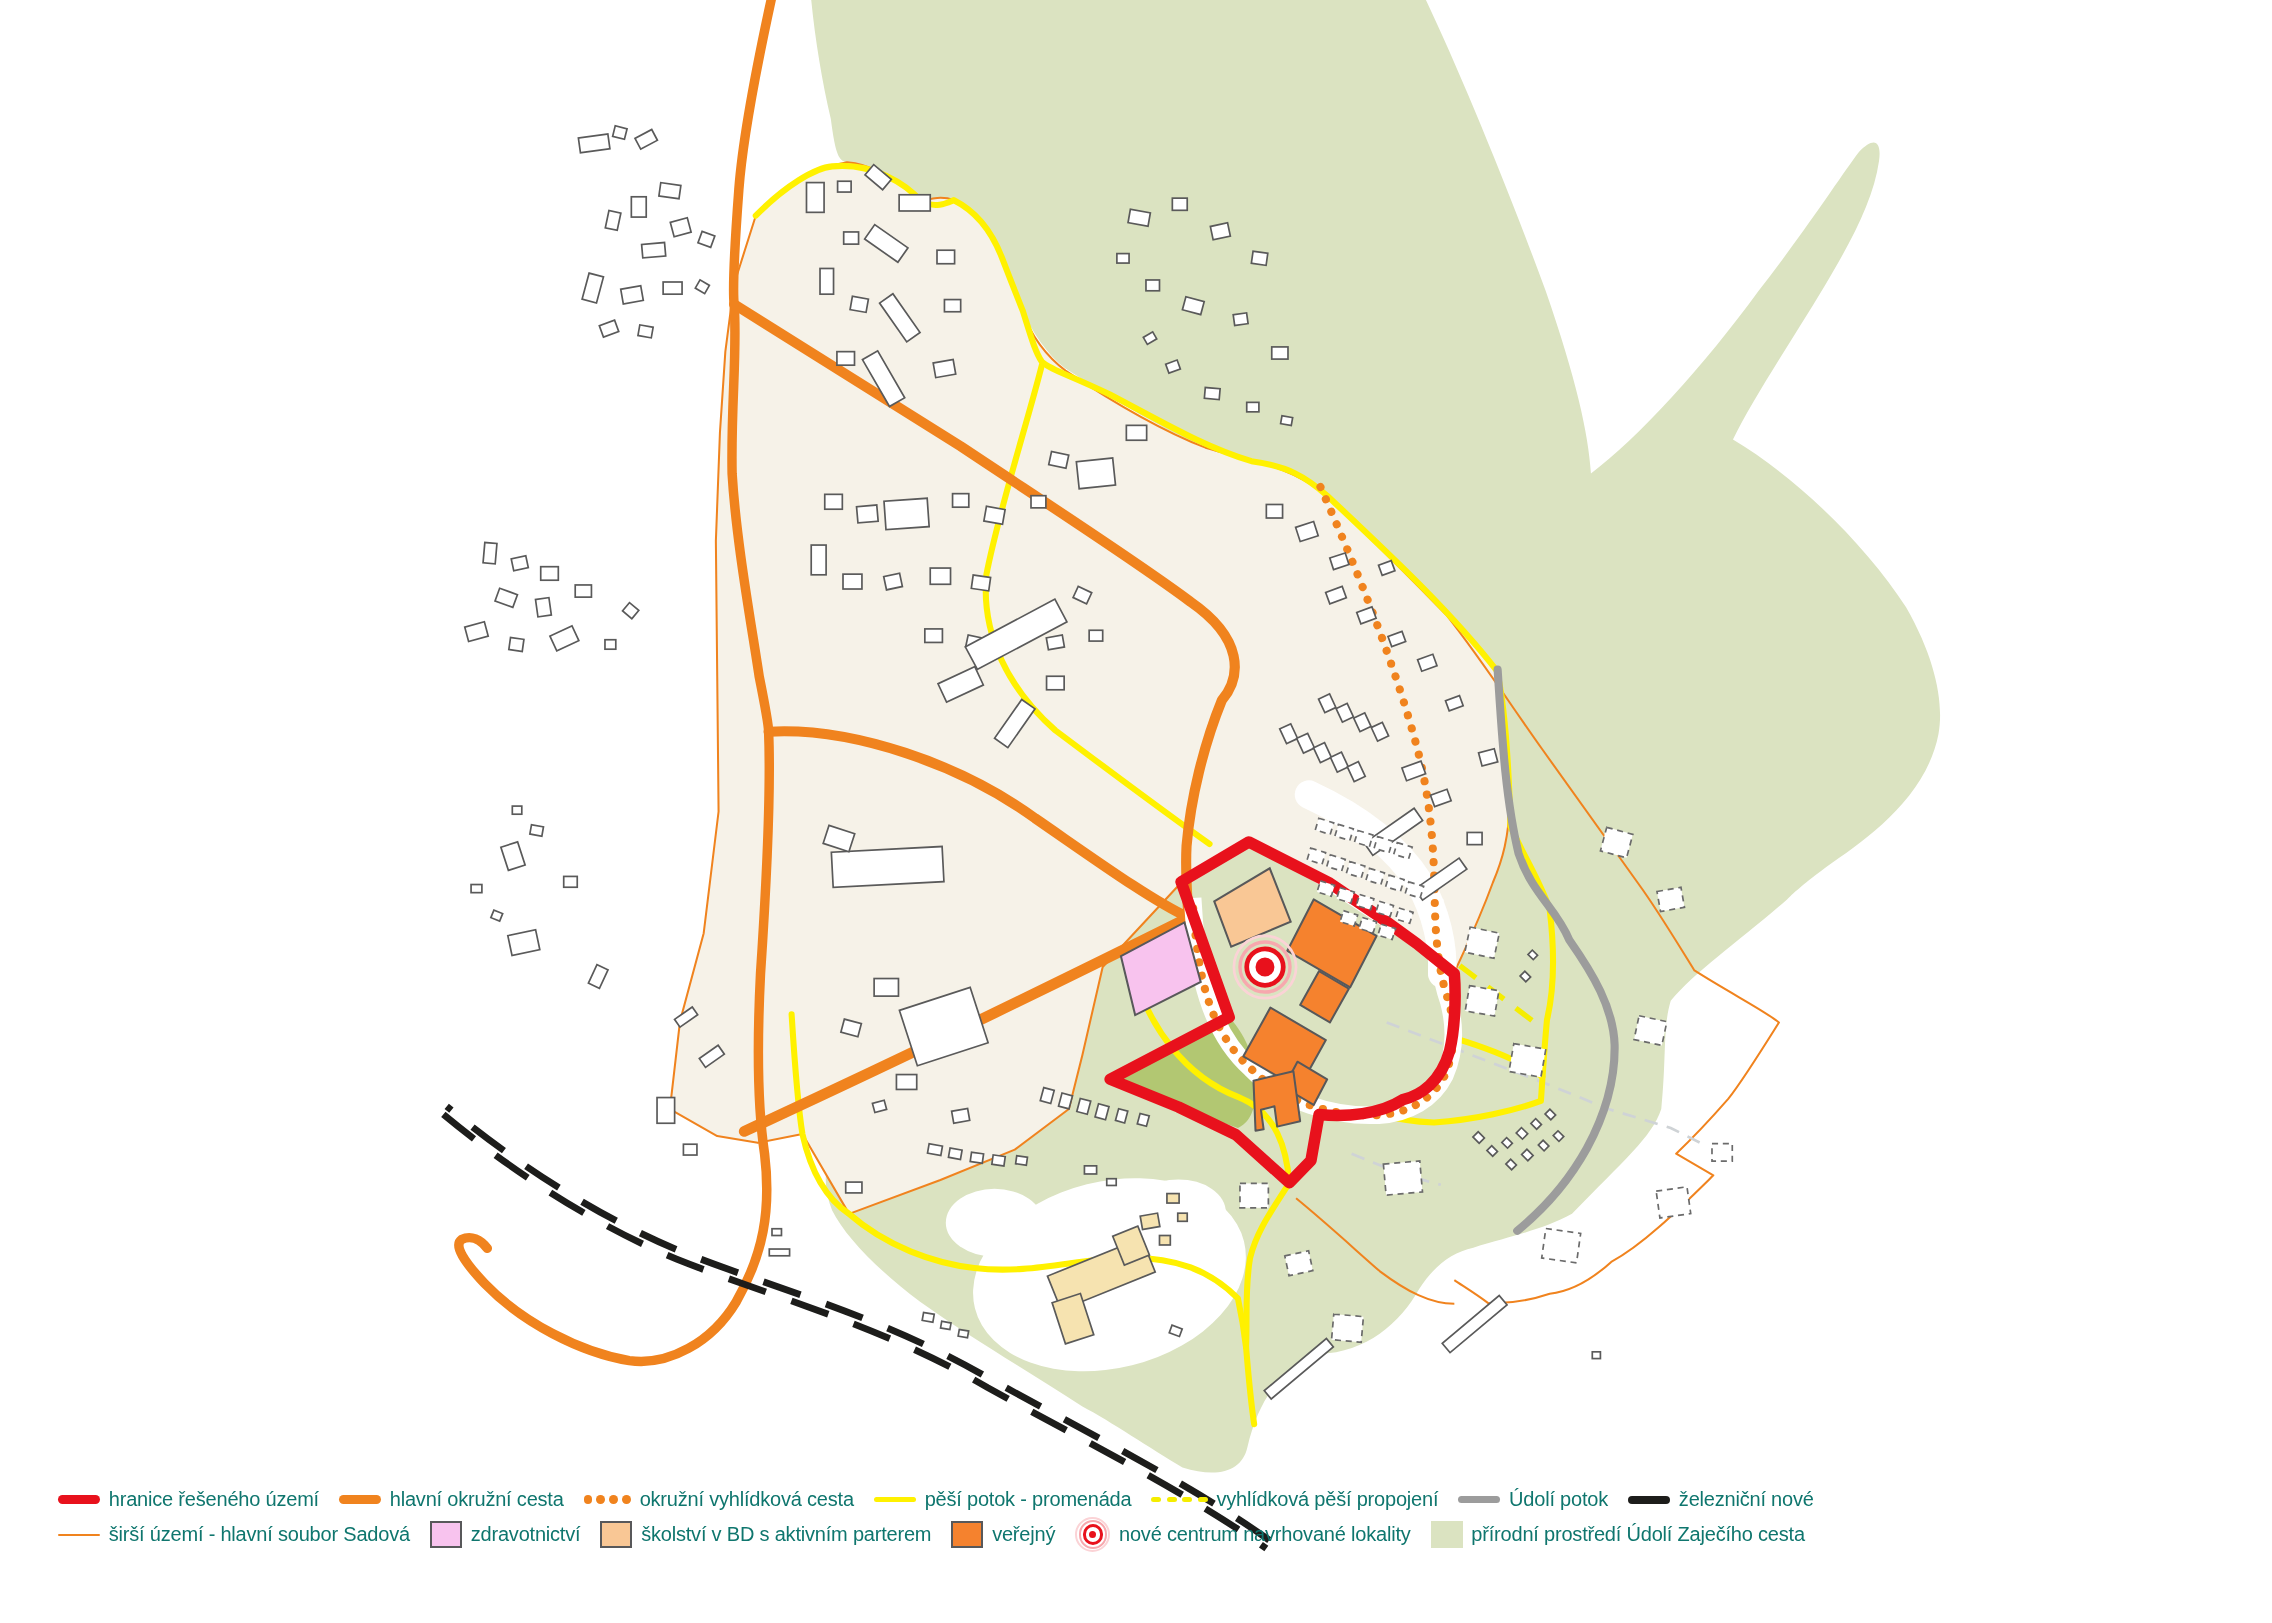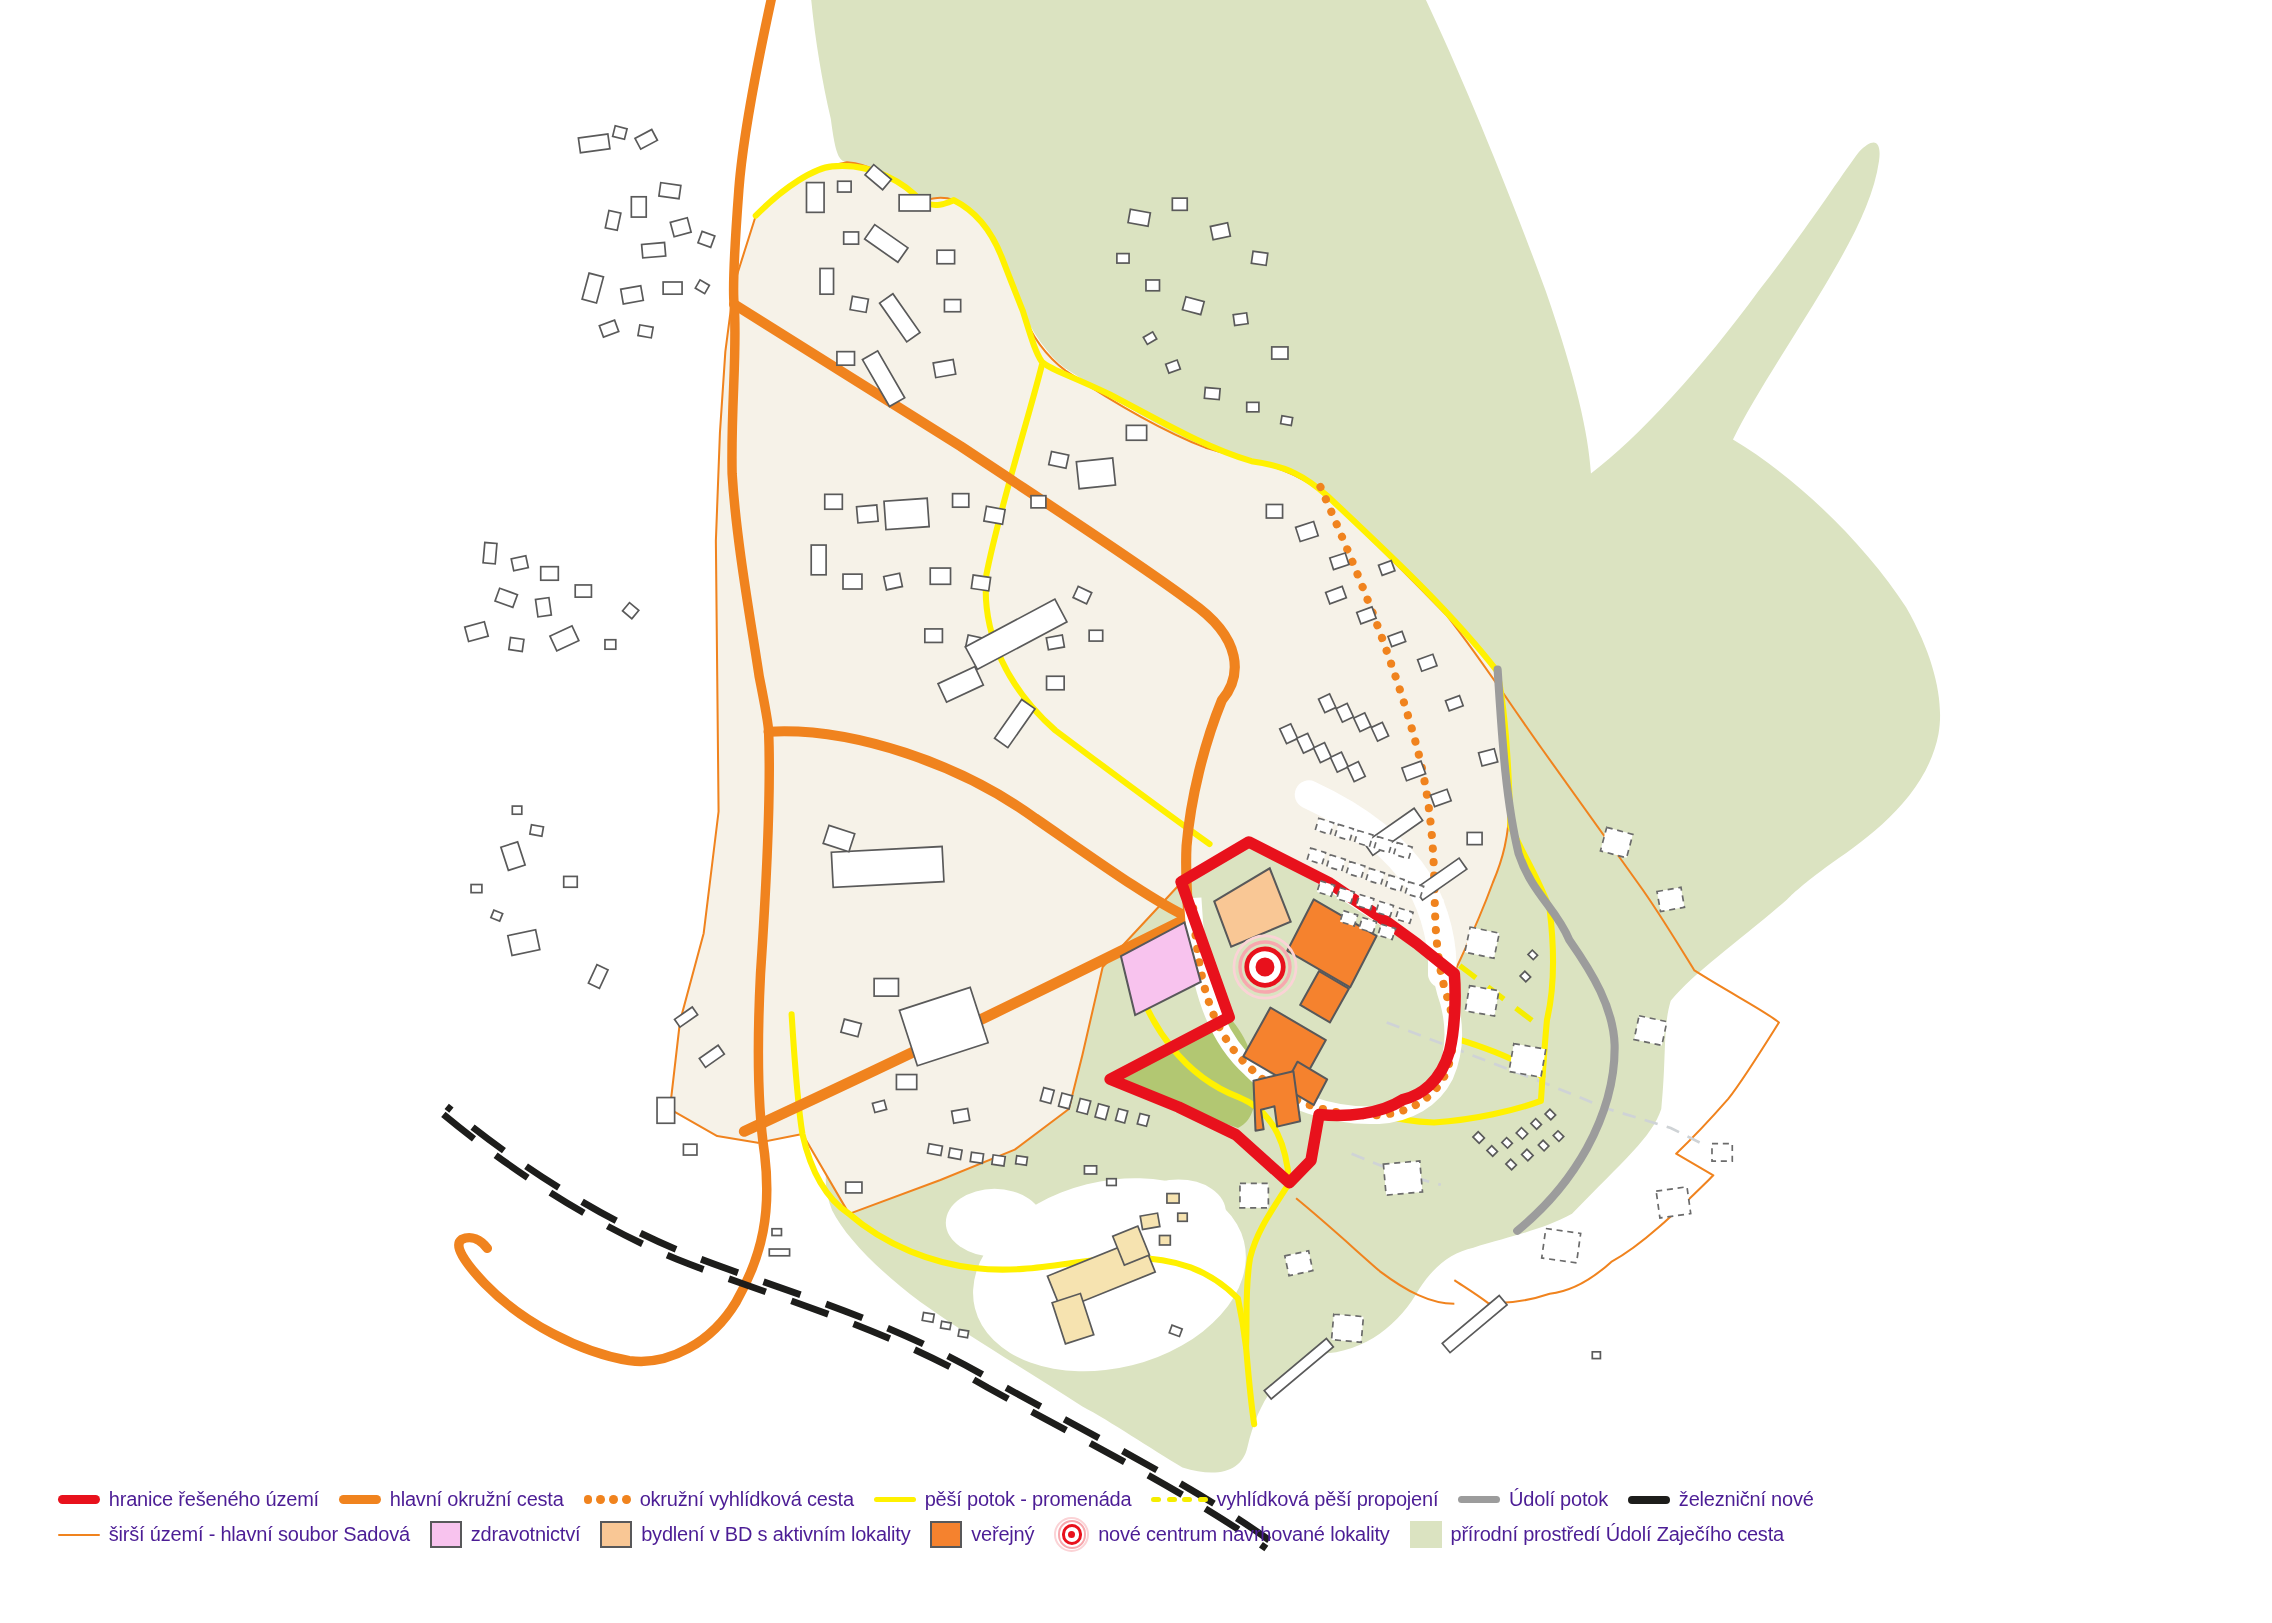--- a/index.html
+++ b/index.html
@@ -3,21 +3,21 @@
 <meta charset="utf-8">
 <style>
   html,body{margin:0;padding:0;background:#ffffff;}
   .canvas{position:relative;width:2273px;height:1623px;background:#ffffff;overflow:hidden;
           font-family:"Liberation Sans", sans-serif;}
   .map-svg{position:absolute;left:0;top:0;}
   
   .legend{position:absolute;left:58px;top:1488px;display:flex;flex-direction:column;gap:6px;}
   .legend-row{display:flex;align-items:center;}
   .li{display:flex;align-items:center;margin-right:20px;}
-  .li .lab{font-size:20px;color:#4c1d95;margin-left:8.8px;white-space:nowrap;letter-spacing:-0.2px;}
+  .li .lab{font-size:20px;color:#0f766e;margin-left:8.8px;white-space:nowrap;letter-spacing:-0.2px;}
   .sw-line{width:42px;border-radius:5.4px;flex:0 0 auto;}
   .sw-box{width:32px;height:27px;flex:0 0 auto;box-sizing:border-box;}
   .sw-dots{display:flex;gap:4px;align-items:center;flex:0 0 auto;}
   .sw-dots i{display:block;border-radius:50%;}
   .sw-dashes{display:flex;gap:5.4px;align-items:center;flex:0 0 auto;}
   .sw-dashes i{display:block;width:10px;height:4.7px;border-radius:2.7px;}
   .sw-target{position:relative;width:35px;height:35px;flex:0 0 auto;}
   .sw-target .r1{position:absolute;inset:0;border:2px solid #fbd3d6;border-radius:50%;}
   .sw-target .r2{position:absolute;inset:3.4px;border:2.7px solid #f7a8ae;border-radius:50%;}
   .sw-target .r3{position:absolute;inset:7.4px;border:3.4px solid #e8111c;border-radius:50%;background:#fff;}
@@ -393,21 +393,21 @@
         <div class="li">
           <span class="sw-line" style="height: 2px; background: rgb(240, 131, 30);"></span>
           <span class="lab">širší území - hlavní soubor Sadová</span>
         </div>
         <div class="li">
           <span class="sw-box" style="background: rgb(248, 195, 238); border: 2px solid rgb(88, 88, 90);"></span>
           <span class="lab">zdravotnictví</span>
         </div>
         <div class="li">
           <span class="sw-box" style="background: rgb(249, 199, 149); border: 2px solid rgb(88, 88, 90);"></span>
-          <span class="lab">bydlení v BD s aktivním lokality</span>
+          <span class="lab">školství v BD s aktivním parterem</span>
         </div>
         <div class="li">
           <span class="sw-box" style="background: rgb(245, 130, 46); border: 2px solid rgb(88, 88, 90);"></span>
           <span class="lab">veřejný</span>
         </div>
         <div class="li">
           <span class="sw-target">
             <span class="r1"></span>
             <span class="r2"></span>
             <span class="r3"></span>

